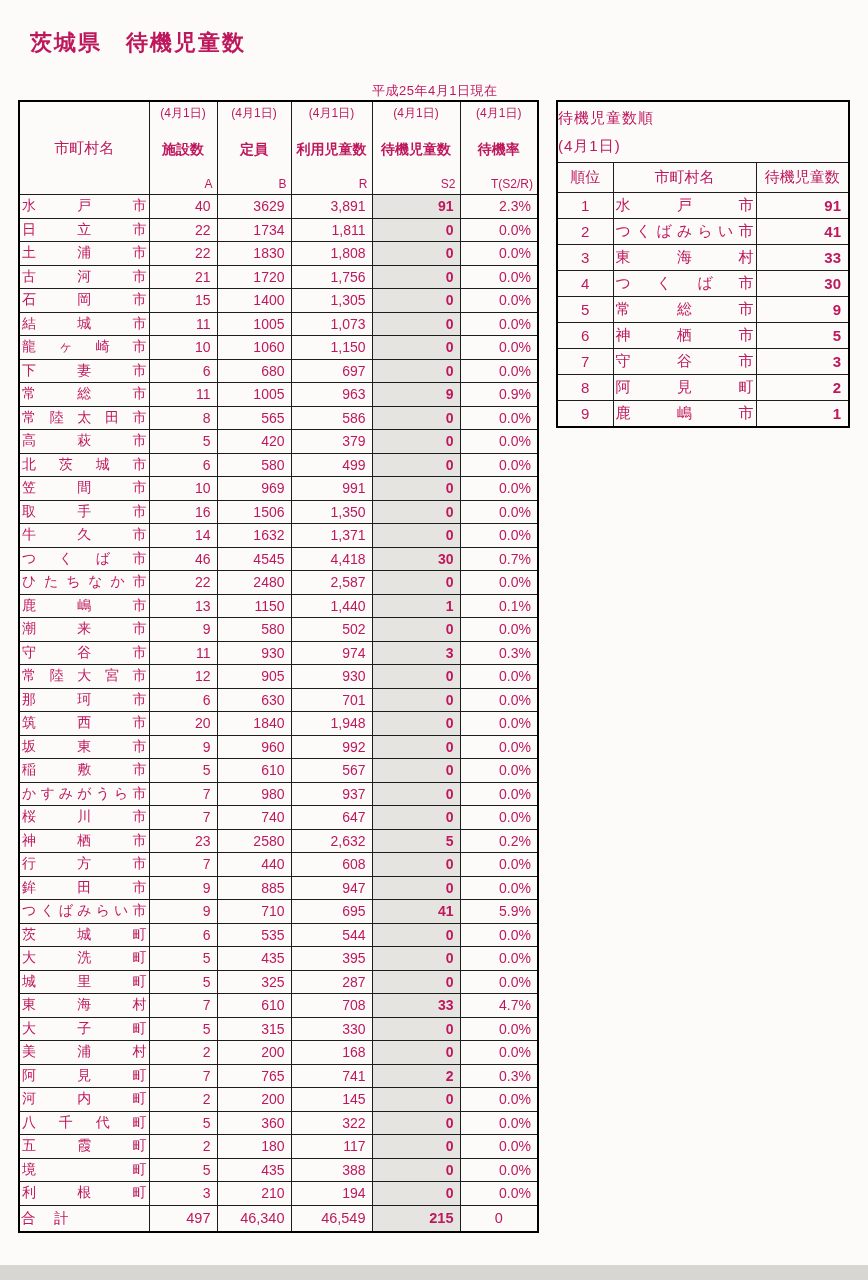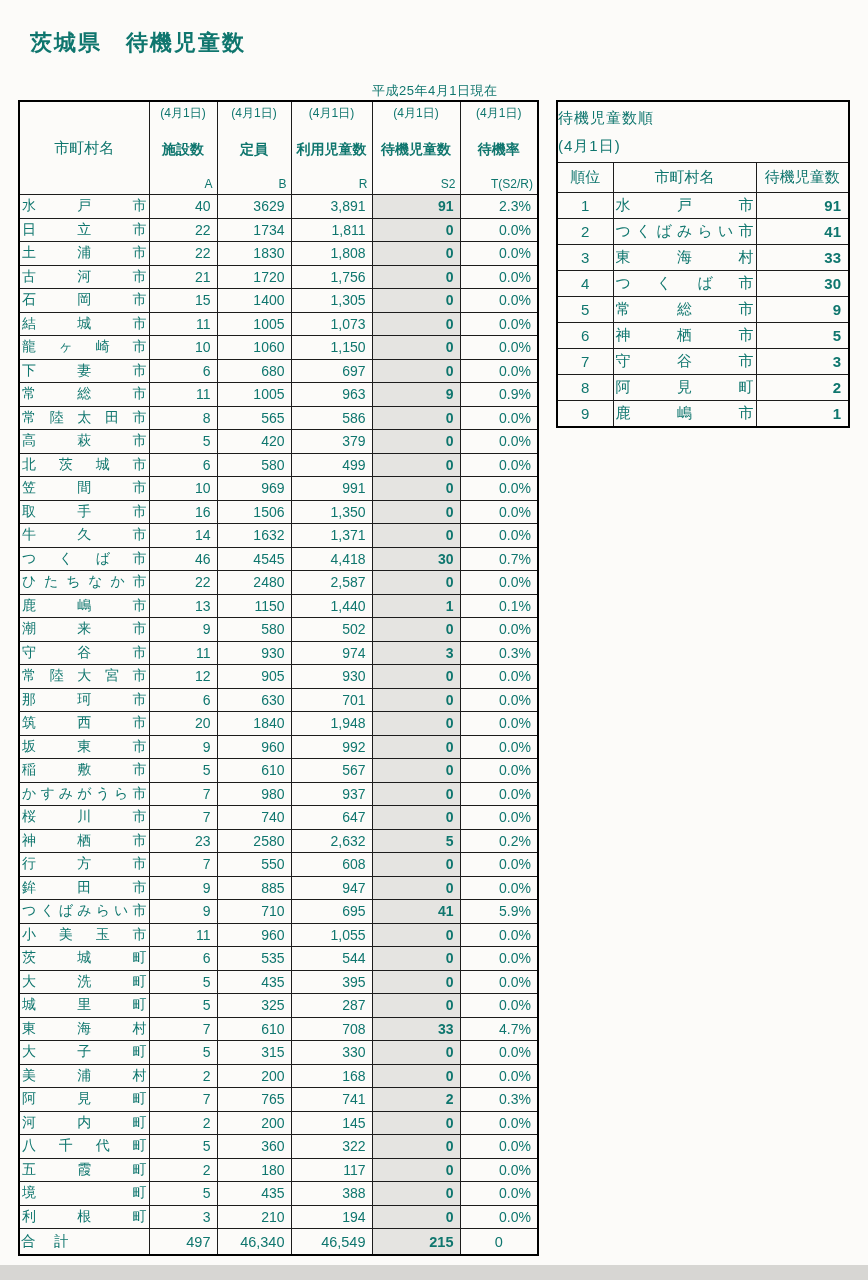--- a/index.html
+++ b/index.html
@@ -1,19 +1,19 @@
 <!DOCTYPE html>
 <html style="--shaded_column: #e5e4e1;"><head>
 <meta charset="utf-8">
 <style>
   html,body { margin:0; padding:0; background:#9a9a98; }
   .page {
     position:relative; width:868px; height:1280px; margin:0 auto;
     background:#fcfbf9; overflow:hidden;
-    font-family:"Liberation Sans", sans-serif; color:#0f766e;
+    font-family:"Liberation Sans", sans-serif; color:#be185d;
   }
   .title {
     position:absolute; left:30px; top:28px; margin:0;
     font-size:22px; font-weight:bold; letter-spacing:2px;
   }
   .date-note {
     position:absolute; left:372px; top:82px; font-size:13px; letter-spacing:0.5px;
   }
 
   table { border-collapse:collapse; table-layout:fixed; }
@@ -361,21 +361,21 @@
           <td class="num">23</td>
           <td class="num">2580</td>
           <td class="num">2,632</td>
           <td class="num wait-cell">5</td>
           <td class="num">0.2%</td>
         </tr>
 
         <tr class="data-row">
           <td class="name-cell">行方市</td>
           <td class="num">7</td>
-          <td class="num">550</td>
+          <td class="num">440</td>
           <td class="num">608</td>
           <td class="num wait-cell">0</td>
           <td class="num">0.0%</td>
         </tr>
 
         <tr class="data-row">
           <td class="name-cell">鉾田市</td>
           <td class="num">9</td>
           <td class="num">885</td>
           <td class="num">947</td>
@@ -385,28 +385,20 @@
 
         <tr class="data-row">
           <td class="name-cell">つくばみらい市</td>
           <td class="num">9</td>
           <td class="num">710</td>
           <td class="num">695</td>
           <td class="num wait-cell">41</td>
           <td class="num">5.9%</td>
         </tr>
 
-        <tr class="data-row">
-          <td class="name-cell">小美玉市</td>
-          <td class="num">11</td>
-          <td class="num">960</td>
-          <td class="num">1,055</td>
-          <td class="num wait-cell">0</td>
-          <td class="num">0.0%</td>
-        </tr>
 
         <tr class="data-row">
           <td class="name-cell">茨城町</td>
           <td class="num">6</td>
           <td class="num">535</td>
           <td class="num">544</td>
           <td class="num wait-cell">0</td>
           <td class="num">0.0%</td>
         </tr>
 

